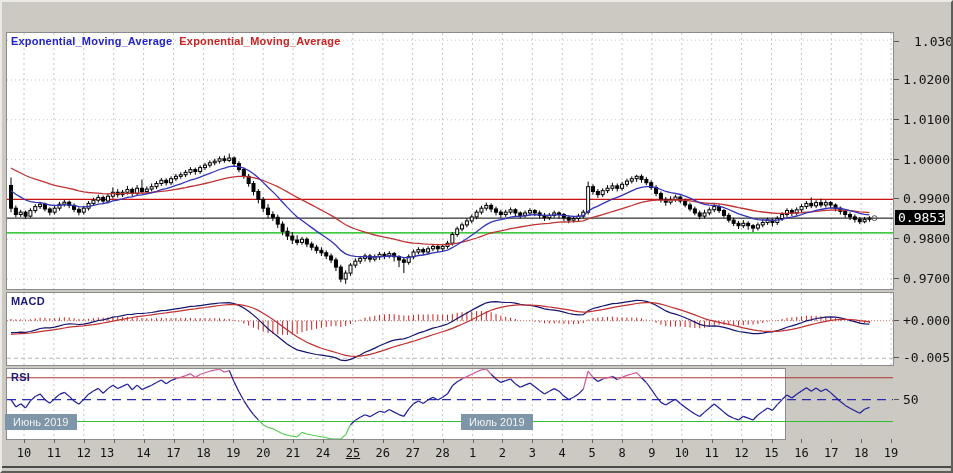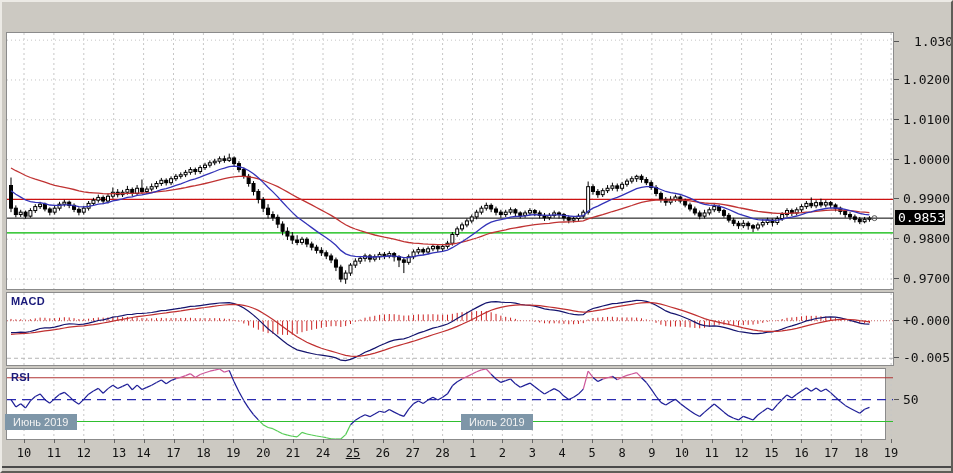--- a/index.html
+++ b/index.html
@@ -18,21 +18,21 @@
   .win-buttons{margin-left:auto;display:flex;gap:2px;}
   .win-btn{width:19px;height:16px;background:#d2cfc8;border:1px solid #3a3a3a;
     box-shadow:inset 1px 1px 0 #fff,inset -1px -1px 0 #8a8a8a;
     display:flex;align-items:flex-end;justify-content:center;padding:2px;cursor:pointer;}
   .glyph-min{width:8px;height:2px;background:#111;margin-bottom:1px;}
   .glyph-max{width:9px;height:9px;border:1px solid #111;border-top:2px solid #111;margin-bottom:1px;}
   .panel{position:absolute;background:#fff;border:1px solid #8b8b8b;}
   .panel svg{position:absolute;left:0;top:0;}
   #main-panel{left:4px;top:30px;width:888px;height:258px;}
   #macd-panel{left:4px;top:290px;width:888px;height:74px;}
-  #rsi-panel{left:4px;top:366px;width:880px;height:72px;}
+  #rsi-panel{left:4px;top:366px;width:780px;height:72px;}
   .ind-label{position:absolute;left:4px;top:2px;font-size:11px;font-weight:bold;
     color:#1a1a7a;z-index:3;letter-spacing:0.2px;}
   .ema-label-fast{color:#2222cc;}
   .ema-label-slow{color:#cc2222;margin-left:7px;}
   .price-axis{position:absolute;left:892px;top:30px;width:55px;height:408px;
     font-family:"DejaVu Sans Mono",monospace;font-size:13px;color:#111;}
   .axis-item{position:absolute;left:0;height:15px;line-height:15px;white-space:nowrap;}
   .axis-item .tick{position:absolute;left:0;top:7px;width:5px;height:1px;background:#555;}
   .axis-item .lbl{margin-left:9px;}
   .current-price{position:absolute;left:1px;width:50px;height:15px;background:#000;
@@ -448,20 +448,23 @@
         <line x1="852.7499999999999" y1="183.93779160186625" x2="852.7499999999999" y2="191.10419906687412" stroke="#000000" stroke-width="1"></line>
         <rect x="851.2499999999999" y="186.32659409020235" width="3" height="2.3888024883356707" fill="#000000" stroke="#000000" stroke-width="1"></rect>
         <line x1="857.5999999999999" y1="183.93779160186625" x2="857.5999999999999" y2="190.30793157076224" stroke="#000000" stroke-width="1"></line>
         <rect x="856.0999999999999" y="186.32659409020235" width="3" height="2.3888024883356707" fill="#fff" stroke="#000000" stroke-width="1"></rect>
         <line x1="862.4499999999999" y1="183.14152410575437" x2="862.4499999999999" y2="188.71539657853802" stroke="#000000" stroke-width="1"></line>
         <rect x="860.9499999999999" y="185.13219284603454" width="3" height="1.194401244167807" fill="#fff" stroke="#000000" stroke-width="1"></rect>
         <polyline points="4.0,135.0 8.8,137.7 13.7,140.0 18.5,142.5 23.4,144.5 28.3,146.2 33.1,147.6 37.9,149.2 42.8,150.9 47.6,152.3 52.5,153.4 57.3,154.3 62.2,155.3 67.0,156.5 71.9,157.8 76.8,158.8 81.6,159.5 86.4,159.9 91.3,160.2 96.1,160.6 101.0,160.8 105.8,160.7 110.7,160.7 115.5,160.7 120.4,160.4 125.2,160.4 130.1,160.1 134.9,160.0 139.8,159.8 144.6,159.5 149.5,158.9 154.3,158.3 159.2,157.8 164.0,157.1 168.9,156.3 173.8,155.5 178.6,154.6 183.4,153.5 188.3,152.7 193.1,151.6 198.0,150.5 202.8,149.3 207.7,148.1 212.5,146.9 217.4,145.7 222.2,144.6 227.1,143.8 231.9,143.4 236.8,143.4 241.6,143.8 246.5,144.6 251.3,145.8 256.2,147.5 261.0,149.5 265.9,151.5 270.8,153.7 275.6,156.3 280.4,158.9 285.3,161.7 290.1,164.4 295.0,166.8 299.8,169.3 304.7,171.9 309.5,174.5 314.4,177.1 319.3,179.7 324.1,182.4 328.9,185.4 333.8,188.8 338.6,191.8 343.5,194.1 348.3,196.0 353.2,197.7 358.0,199.1 362.9,200.7 367.8,202.0 372.6,203.1 377.4,204.2 382.3,205.2 387.1,206.2 392.0,207.4 396.8,208.7 401.7,209.5 406.5,210.1 411.4,210.4 416.2,210.9 421.1,211.2 425.9,211.3 430.8,211.6 435.6,211.7 440.5,211.6 445.3,211.0 450.2,210.2 455.0,209.1 459.9,207.9 464.7,206.5 469.6,205.0 474.4,203.3 479.3,201.5 484.1,200.0 489.0,198.9 493.8,197.9 498.7,196.8 503.5,195.6 508.4,194.8 513.3,194.0 518.1,193.2 522.9,192.3 527.8,191.6 532.6,191.1 537.5,190.7 542.3,190.3 547.2,189.7 552.0,189.2 556.9,189.0 561.8,188.8 566.6,188.7 571.4,188.3 576.3,187.8 581.1,185.9 586.0,184.3 590.8,183.0 595.7,181.6 600.5,180.1 605.4,178.5 610.3,177.2 615.1,175.7 619.9,174.1 624.8,172.5 629.6,170.8 634.5,169.4 639.3,168.3 644.2,167.5 649.0,167.1 653.9,167.1 658.8,167.2 663.6,167.2 668.4,167.0 673.3,167.0 678.1,167.3 683.0,167.8 687.8,168.5 692.7,169.3 697.5,170.0 702.4,170.3 707.3,170.5 712.1,170.9 716.9,171.6 721.8,172.5 726.6,173.5 731.5,174.6 736.3,175.5 741.2,176.5 746.0,177.5 750.9,178.4 755.8,179.0 760.6,179.5 765.4,180.0 770.3,180.3 775.1,180.4 780.0,180.3 784.8,180.2 789.7,180.0 794.5,179.7 799.4,179.1 804.2,178.8 809.1,178.3 813.9,177.9 818.8,177.4 823.6,177.1 828.5,177.0 833.3,177.1 838.2,177.3 843.0,177.7 847.9,178.2 852.7,178.8 857.6,179.2 862.4,179.6" fill="none" stroke="#c03333" stroke-width="1.3"></polyline>
         <polyline points="4.0,157.7 8.8,161.3 13.7,164.1 18.5,167.0 23.4,168.6 28.3,169.4 33.1,169.7 37.9,170.6 42.8,172.0 47.6,172.4 52.5,172.3 57.3,171.8 62.2,171.9 67.0,172.6 71.9,173.6 76.8,173.8 81.6,173.3 86.4,172.4 91.3,171.1 96.1,170.7 101.0,169.5 105.8,167.9 110.7,167.0 115.5,165.8 120.4,164.4 125.2,163.8 130.1,162.4 134.9,161.8 139.8,160.9 144.6,159.8 149.5,158.4 154.3,156.7 159.2,155.6 164.0,154.1 168.9,152.4 173.8,150.8 178.6,149.0 183.4,147.1 188.3,145.8 193.1,144.1 198.0,142.2 202.8,140.3 207.7,138.5 212.5,136.5 217.4,135.1 222.2,133.6 227.1,133.1 231.9,133.6 236.8,135.1 241.6,137.5 246.5,140.7 251.3,144.7 256.2,149.4 261.0,154.3 265.9,158.9 270.8,163.9 275.6,169.2 280.4,174.4 285.3,179.4 290.1,184.0 295.0,187.4 299.8,191.1 304.7,194.6 309.5,198.1 314.4,201.5 319.3,204.8 324.1,208.2 328.9,212.2 333.8,217.4 338.6,220.9 343.5,222.6 348.3,223.4 353.2,223.7 358.0,223.6 362.9,224.0 367.8,224.0 372.6,223.6 377.4,223.5 382.3,223.0 387.1,223.1 392.0,223.7 396.8,224.6 401.7,224.5 406.5,223.6 411.4,222.5 416.2,222.0 421.1,221.0 425.9,219.9 430.8,219.2 435.6,218.3 440.5,217.1 445.3,214.7 450.2,211.8 455.0,208.7 459.9,205.5 464.7,202.2 469.6,198.7 474.4,195.0 479.3,191.6 484.1,189.2 489.0,187.6 493.8,186.7 498.7,185.5 503.5,184.2 508.4,183.5 513.3,183.4 518.1,182.8 522.9,182.0 527.8,181.7 532.6,181.8 537.5,182.3 542.3,182.3 547.2,181.9 552.0,181.9 556.9,182.3 561.8,183.0 566.6,183.4 571.4,183.4 576.3,182.7 581.1,178.3 586.0,175.2 590.8,173.1 595.7,170.7 600.5,168.4 605.4,166.0 610.3,164.3 615.1,162.3 619.9,160.1 624.8,157.9 629.6,155.7 634.5,154.3 639.3,153.6 644.2,153.7 649.0,154.7 653.9,156.5 658.8,158.5 663.6,159.7 668.4,160.4 673.3,161.5 678.1,163.2 683.0,165.1 687.8,167.4 692.7,169.8 697.5,171.4 702.4,172.2 707.3,172.4 712.1,173.2 716.9,174.6 721.8,176.5 726.6,178.7 731.5,180.8 736.3,182.3 741.2,183.9 746.0,185.6 750.9,186.6 755.8,187.0 760.6,187.0 765.4,187.4 770.3,187.1 775.1,186.3 780.0,184.9 784.8,184.2 789.7,183.0 794.5,181.6 799.4,179.9 804.2,178.8 809.1,177.4 813.9,176.5 818.8,175.5 823.6,174.9 828.5,175.0 833.3,175.5 838.2,176.4 843.0,177.6 847.9,178.9 852.7,180.4 857.6,181.3 862.4,181.9" fill="none" stroke="#3333b8" stroke-width="1.3"></polyline>
         <circle cx="867.4499999999999" cy="185.13219284603454" r="2.5" fill="none" stroke="#555" stroke-width="1"></circle>
       </svg>
+    <div class="ind-label">
+      <span class="ema-label-fast">Exponential_Moving_Average</span><span class="ema-label-slow">Exponential_Moving_Average</span>
+    </div>
   </div>
 
   <div class="panel" id="macd-panel">
     <svg id="macd-svg" width="886" height="72" viewBox="0 0 886 72">
         <line x1="17" y1="0" x2="17" y2="72" stroke="#c6c6c6" stroke-dasharray="2 3" stroke-width="1"></line>
         <line x1="46.9" y1="0" x2="46.9" y2="72" stroke="#c6c6c6" stroke-dasharray="2 3" stroke-width="1"></line>
         <line x1="76.8" y1="0" x2="76.8" y2="72" stroke="#c6c6c6" stroke-dasharray="2 3" stroke-width="1"></line>
         <line x1="106.69999999999999" y1="0" x2="106.69999999999999" y2="72" stroke="#c6c6c6" stroke-dasharray="2 3" stroke-width="1"></line>
         <line x1="136.6" y1="0" x2="136.6" y2="72" stroke="#c6c6c6" stroke-dasharray="2 3" stroke-width="1"></line>
         <line x1="166.5" y1="0" x2="166.5" y2="72" stroke="#c6c6c6" stroke-dasharray="2 3" stroke-width="1"></line>
@@ -906,21 +909,21 @@
     </div>
 
   <div class="date-axis" id="date-axis">
       <span class="date-tick" style="left: 18px;"></span>
       <span class="date-label" style="left: 18px;">10</span>
       <span class="date-tick" style="left: 47.9px;"></span>
       <span class="date-label" style="left: 47.9px;">11</span>
       <span class="date-tick" style="left: 77.8px;"></span>
       <span class="date-label" style="left: 77.8px;">12</span>
       <span class="date-tick" style="left: 107.7px;"></span>
-      <span class="date-label" style="left: 113px;">13</span>
+      <span class="date-label" style="left: 101px;">13</span>
       <span class="date-tick" style="left: 137.6px;"></span>
       <span class="date-label" style="left: 137.6px;">14</span>
       <span class="date-tick" style="left: 167.5px;"></span>
       <span class="date-label" style="left: 167.5px;">17</span>
       <span class="date-tick" style="left: 197.4px;"></span>
       <span class="date-label" style="left: 197.4px;">18</span>
       <span class="date-tick" style="left: 227.3px;"></span>
       <span class="date-label" style="left: 227.3px;">19</span>
       <span class="date-tick" style="left: 257.2px;"></span>
       <span class="date-label" style="left: 257.2px;">20</span>

